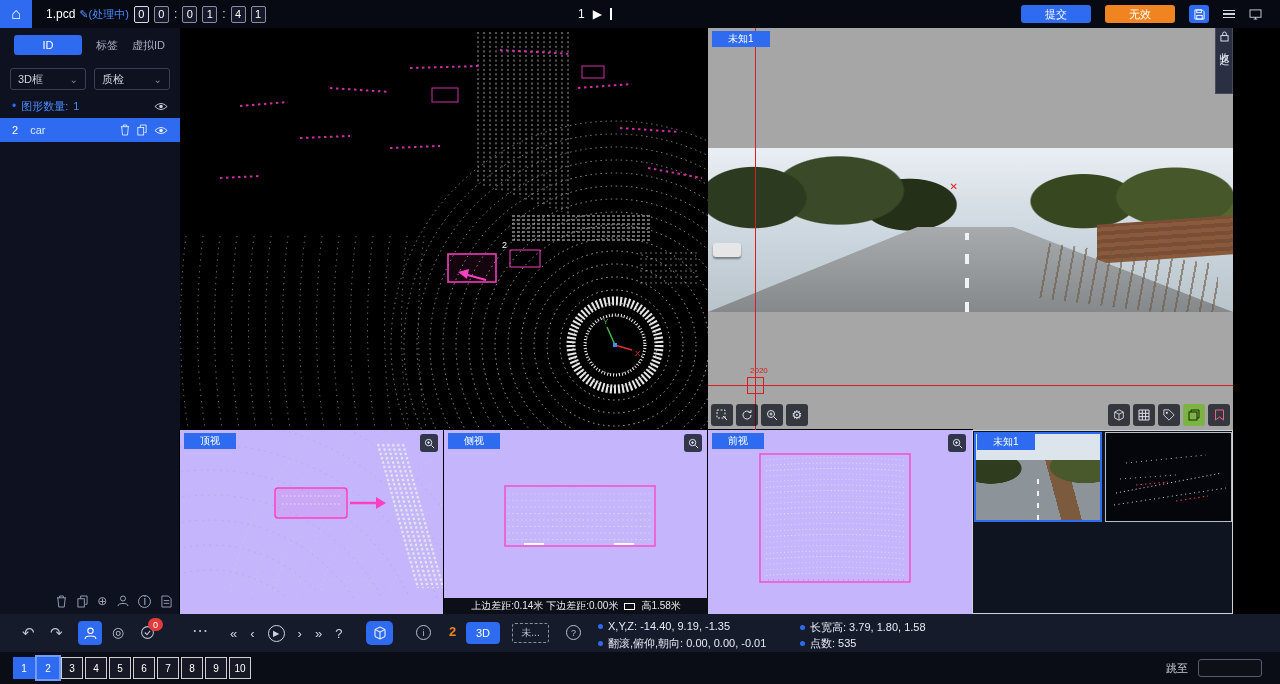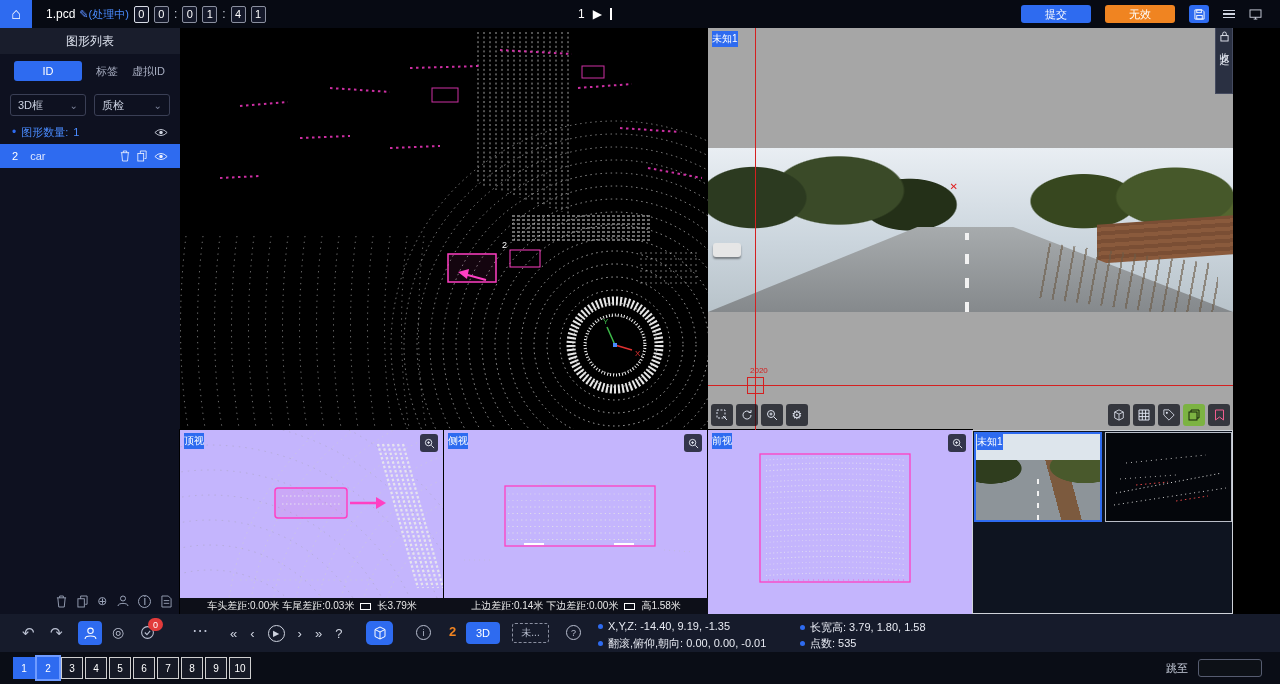--- a/index.html
+++ b/index.html
@@ -60,21 +60,21 @@
   #sb-item .itm-icons{margin-left:auto;display:flex;align-items:center;gap:7px;color:#eef2ff;}
   #sb-item .itm-icons span{display:flex;cursor:pointer;}
   #sb-tools{position:absolute;bottom:6px;left:56px;right:8px;display:flex;justify-content:space-between;color:#9aa3b8;align-items:center;}
   #sb-tools span{display:flex;cursor:pointer;font-size:12px;}
 
   
   #main-cloud{position:absolute;left:180px;top:28px;width:528px;height:402px;background:#000;overflow:hidden;cursor:crosshair;}
 
   
   #camera-view{position:absolute;left:708px;top:28px;width:525px;height:402px;background:#a6a6a6;overflow:hidden;}
-  .view-tag{position:absolute;left:4px;top:3px;background:var(--blue);color:#fff;font-size:10px;padding:1px 0;z-index:6;}
+  .view-tag{position:absolute;left:4px;top:3px;background:var(--blue);color:#fff;font-size:10px;padding:1px 16px;z-index:6;}
   #photo{position:absolute;left:0;top:120px;width:100%;height:164px;overflow:hidden;background:linear-gradient(#e9eef3,#ccd6de 55%,#b8c3ca);}
   .ph-trees-l{position:absolute;left:0;top:0;width:48%;height:72%;
     background:radial-gradient(ellipse 90px 52px at 18% 42%, #2c3a20 58%, transparent 60%),
                radial-gradient(ellipse 110px 58px at 52% 36%, #3a4a28 58%, transparent 60%),
                radial-gradient(ellipse 80px 44px at 80% 48%, #243018 58%, transparent 60%);}
   .ph-trees-r{position:absolute;right:0;top:4%;width:46%;height:64%;
     background:radial-gradient(ellipse 100px 50px at 76% 40%, #46582a 58%, transparent 60%),
                radial-gradient(ellipse 90px 46px at 38% 44%, #37471f 58%, transparent 60%),
                radial-gradient(ellipse 70px 40px at 96% 60%, #55662f 58%, transparent 60%);}
   .ph-wall{position:absolute;right:0;top:44%;width:26%;height:24%;
@@ -194,21 +194,20 @@
       <span class="tb-icon">
         <svg viewBox="0 0 14 12" width="13" height="11">
             <rect x="1" y="1" width="12" height="8" fill="none" stroke="currentColor"></rect>
             <path d="M5 11h4M7 9v2" stroke="currentColor"></path>
           </svg>
       </span>
     </div>
   </div>
 
   <div id="sidebar">
-    <div id="sb-title">图形列表</div>
     <div id="sb-tabs">
       <div id="tab-id">ID</div>
       <span class="sb-tab">标签</span>
       <span class="sb-tab">虚拟ID</span>
     </div>
     <div id="sb-filters">
       <div class="sb-filter">
         <span>3D框</span>
         <span class="chev">⌄</span>
       </div>
@@ -495,25 +494,20 @@
         <line x1="213" y1="14" x2="253" y2="158" stroke="#ececec" stroke-width="2.2" stroke-dasharray="2.5 2" opacity="0.85"></line>
         <line x1="218" y1="14" x2="258" y2="158" stroke="#ececec" stroke-width="2.2" stroke-dasharray="2.5 2" opacity="0.85"></line>
         <line x1="223" y1="14" x2="263" y2="158" stroke="#ececec" stroke-width="2.2" stroke-dasharray="2.5 2" opacity="0.85"></line>
         <line x1="60" y1="150" x2="196" y2="150" stroke="#ccc" stroke-dasharray="1.5 4" opacity="0.5"></line>
         <rect x="95" y="58" width="72" height="30" rx="3" fill="rgba(255,63,195,.1)" stroke="#ff3fc3" stroke-width="1.5"></rect>
         <line x1="102" y1="66" x2="160" y2="66" stroke="#eee" stroke-dasharray="1.5 2.5" opacity="0.8"></line>
         <line x1="102" y1="74" x2="160" y2="74" stroke="#eee" stroke-dasharray="1.5 2.5" opacity="0.8"></line>
         <line x1="170" y1="73" x2="196" y2="73" stroke="#ff3fc3" stroke-width="2.5"></line>
         <polygon points="196,67 206,73 196,79" fill="#ff3fc3"></polygon>
       </svg>
-    <div class="stat-bar">
-      <span>车头差距:0.00米 车尾差距:0.03米</span>
-      <span class="dim-rect"></span>
-      <span>长3.79米</span>
-    </div>
   </div>
 
   <div id="view-side" class="ortho">
     <div class="view-tag">侧视</div>
     <div class="zoom-btn">
       <svg viewBox="0 0 12 12" width="11" height="11">
           <circle cx="5" cy="5" r="3.5" fill="none" stroke="currentColor"></circle>
           <path d="M8 8l3 3M3.5 5h3M5 3.5v3" stroke="currentColor"></path>
         </svg>
     </div>

